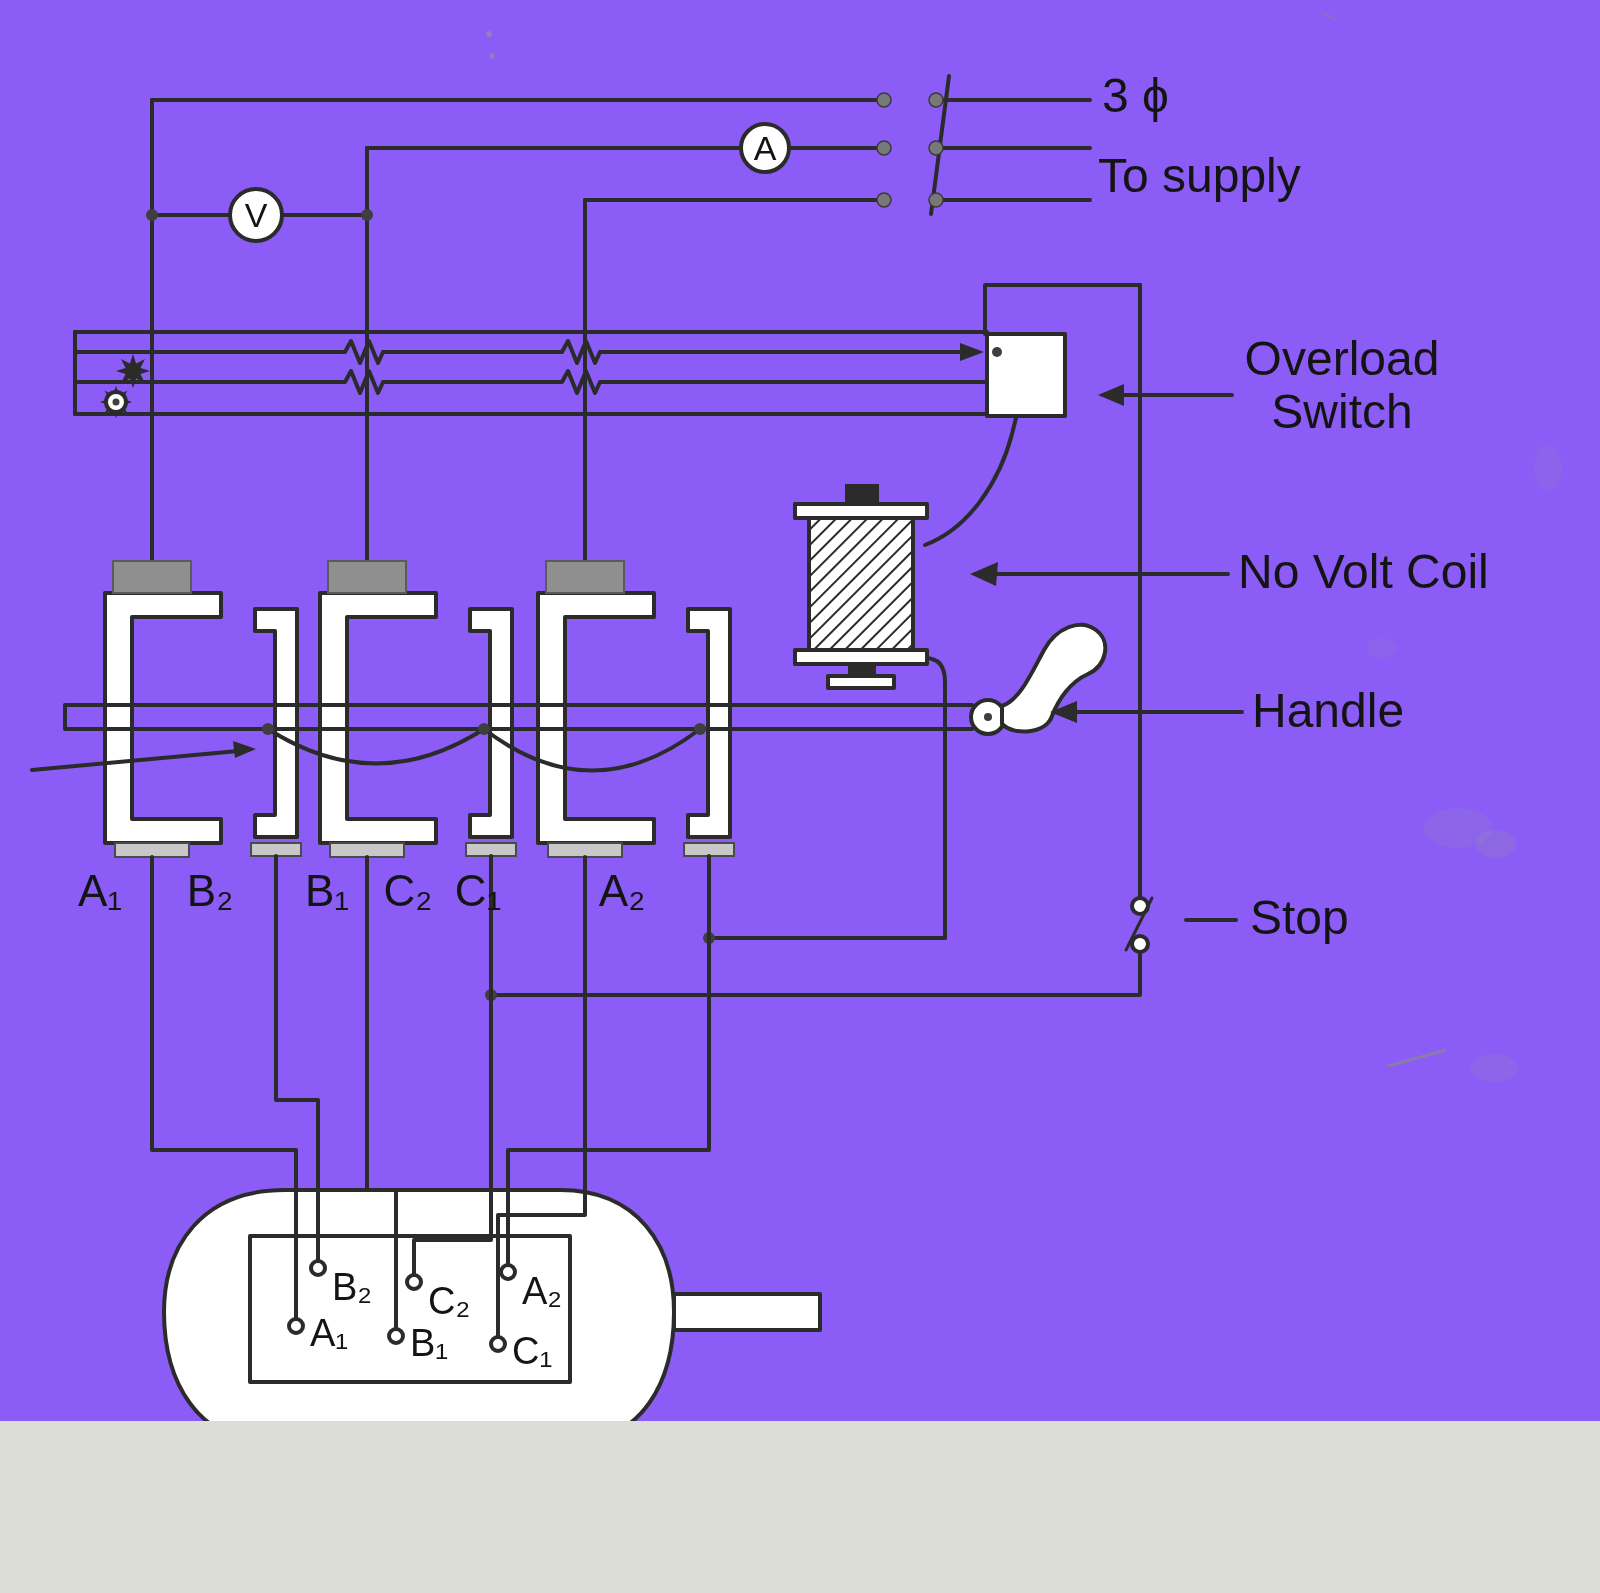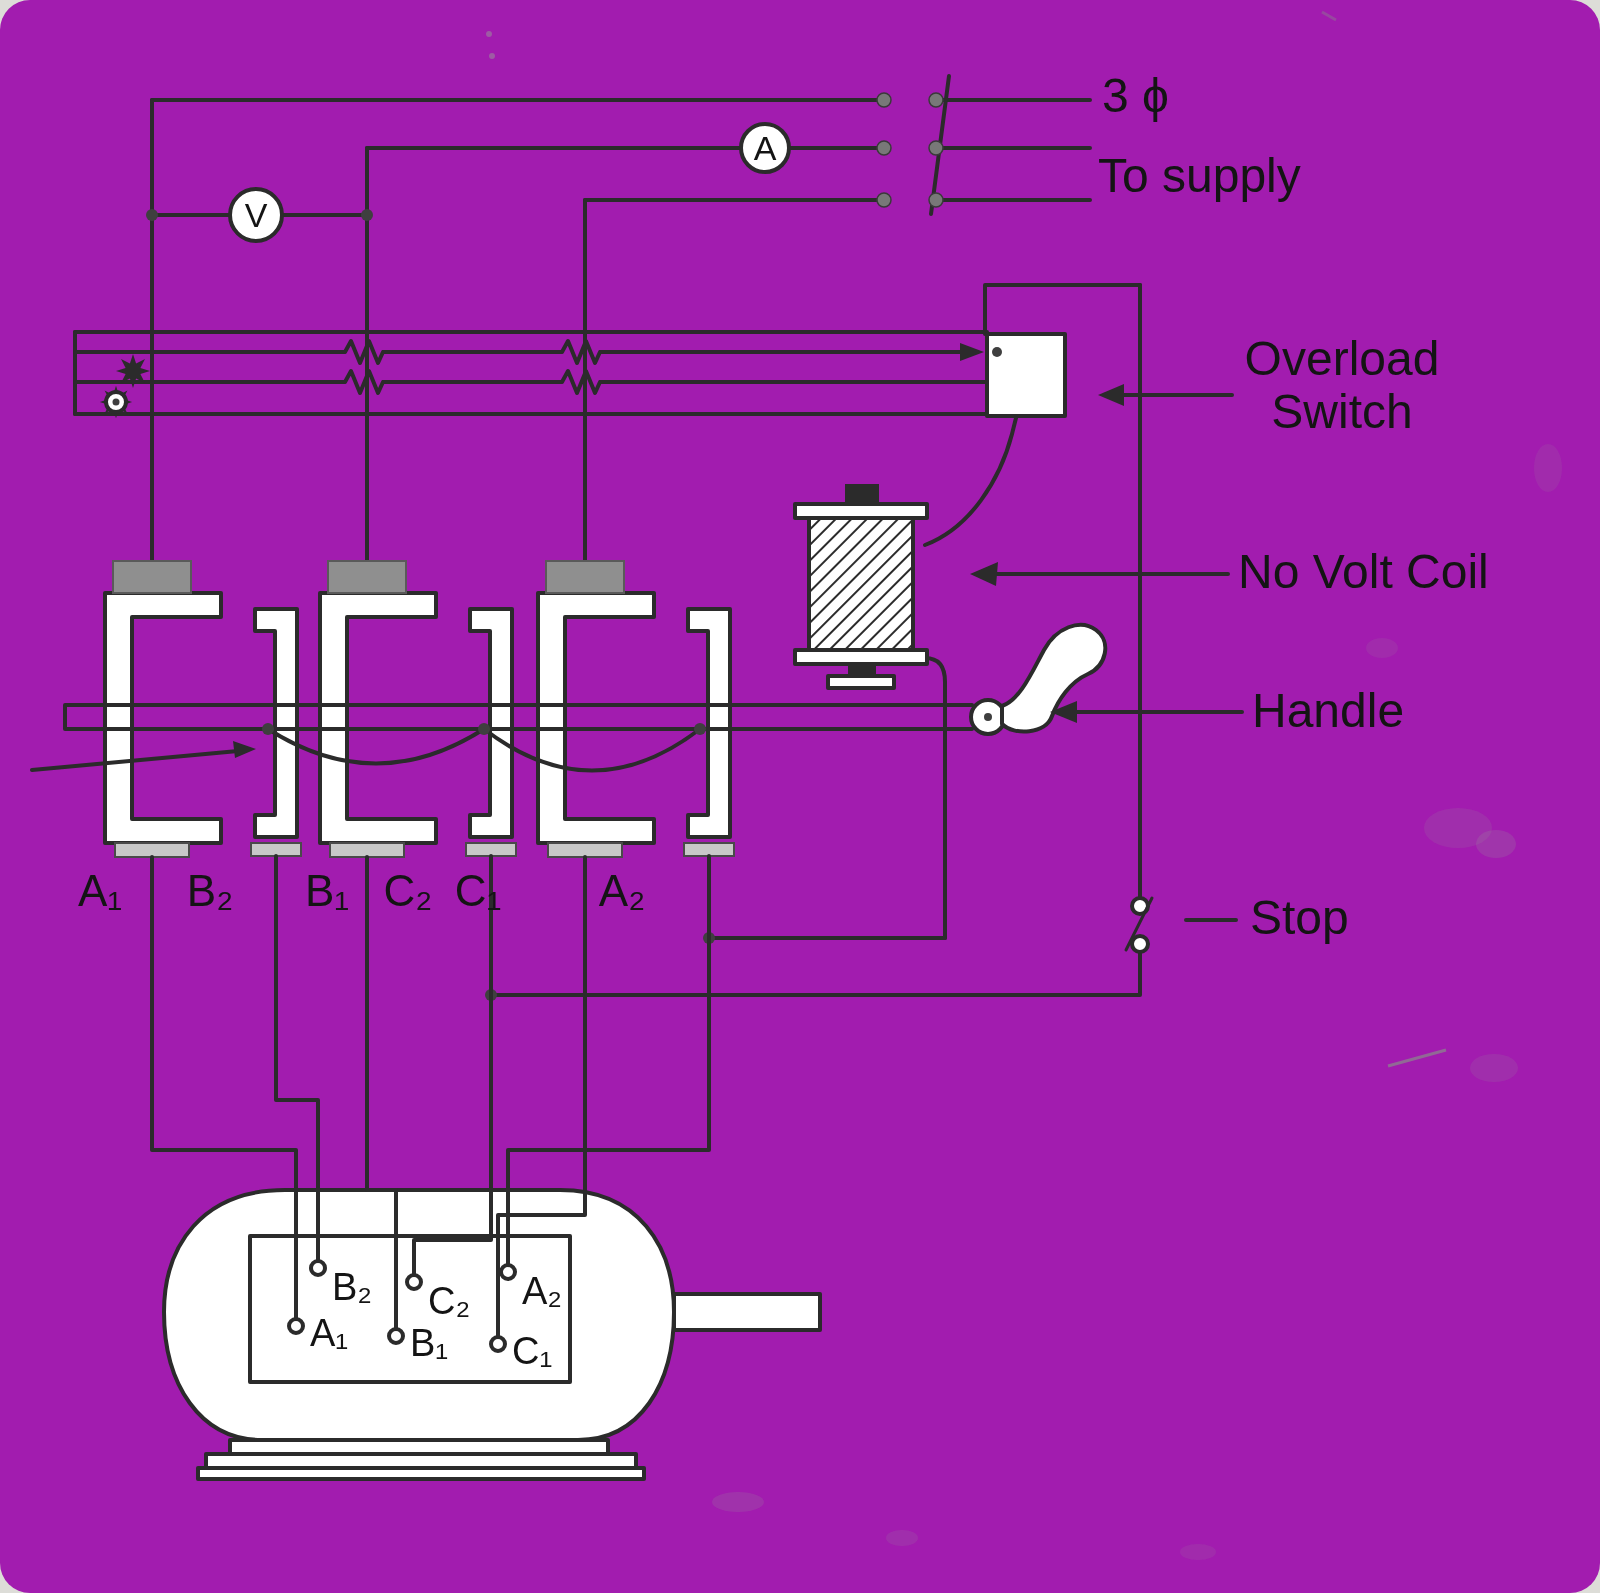--- a/index.html
+++ b/index.html
@@ -1,16 +1,16 @@
 <!DOCTYPE html>
 <html><head>
 <meta charset="utf-8">
 <style>
   html,body{margin:0;padding:0;background:#ddddd8;}
-  .canvas{position:relative;width:1600px;height:1593px;background:#a21caf;overflow:hidden;border-radius:30px;}
+  .canvas{position:relative;width:1600px;height:1421px;background:#8b5cf6;overflow:hidden;}
   svg{display:block;}
   .wire{fill:none;stroke:#2b2b2b;stroke-width:4;stroke-linecap:round;stroke-linejoin:round;}
   .thin{stroke-width:3;}
   .shape{fill:#ffffff;stroke:#2b2b2b;stroke-width:4;stroke-linejoin:round;}
   .solid{fill:#2b2b2b;stroke:none;}
   .dot{fill:#3f3f3f;stroke:none;}
   .contact-dot{fill:#787878;stroke:#3a3a3a;stroke-width:1.5;}
   .pad-dark{fill:#8f8f8f;stroke:#5a5a5a;stroke-width:2;}
   .pad-light{fill:#c8c8c8;stroke:#4a4a4a;stroke-width:2;}
   .arrowhead{fill:#2b2b2b;stroke:none;}

